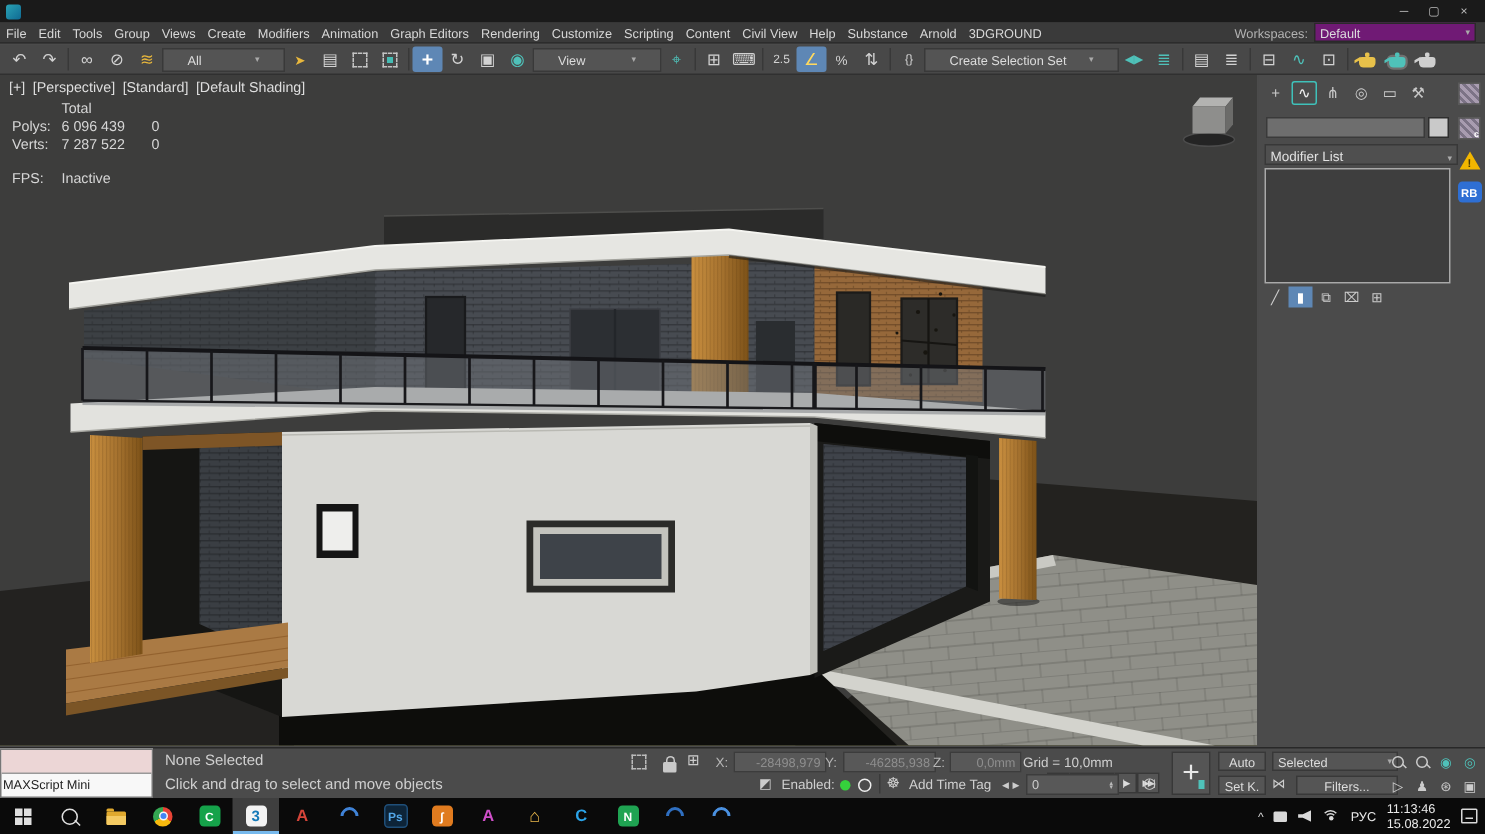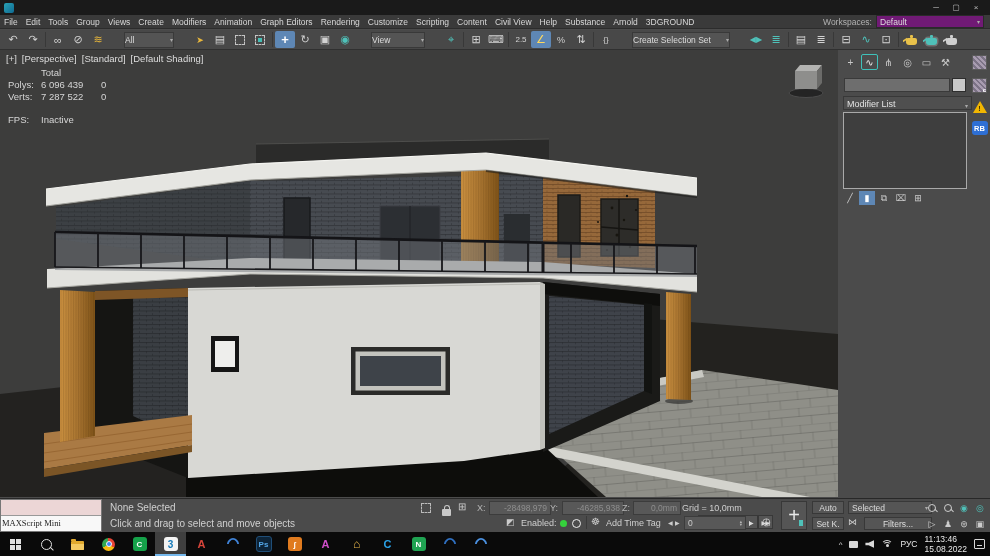--- a/index.html
+++ b/index.html
@@ -22,21 +22,21 @@
   .ddc{margin-left:auto;font-size:6px;color:#aaa;line-height:1}
   
   #toolbar{position:absolute;left:0;top:30px;width:990px;height:20px;background:#484848;border-bottom:1px solid #303030;
            display:flex;align-items:center;padding:0 3px;box-sizing:border-box}
   .tb{width:20px;height:17px;display:flex;align-items:center;justify-content:center;font-size:11px;color:#d2d2d2;border-radius:2px;flex:0 0 auto}
   .tb.sm{font-size:8px}
   .tb.active{background:#5e87b5;color:#fff}
   .tb.teal{color:#4fc1b9}.tb.yellow{color:#e8b73c}
   .tbsep{width:1px;height:15px;background:#383838;margin:0 2px;flex:0 0 auto}
   .tbdd{height:14px;background:#545454;border:1px solid #393939;display:flex;align-items:center;font-size:8.5px;
-        color:#ddd;padding:0 0;margin:0 16px;flex:0 0 auto}
+        color:#ddd;padding:0 16px;margin:0 0;flex:0 0 auto}
   .dashsq{position:relative;width:10px;height:10px;border:1px dashed #c4c4c4;display:inline-block;box-sizing:border-box}
   .tealfill{position:absolute;left:2px;top:2px;right:2px;bottom:2px;background:#45bdb4}
   .teapot{position:relative;width:11px;height:7px;border-radius:2px 2px 3px 3px;background:#cfcfcf;margin-top:3px}
   .teapot::before{content:"";position:absolute;left:-3px;top:1px;width:4px;height:2px;background:inherit;transform:skewY(-30deg)}
   .teapot::after{content:"";position:absolute;top:-2.5px;left:4px;width:3px;height:2.5px;background:inherit;border-radius:1px}
   .tp-frame{box-shadow:0 0 0 1.5px #707070}
   
   #viewport{position:absolute;left:0;top:50px;width:838px;height:447px;background:#3c3c3b;
             box-shadow:inset 0 0 0 1px rgba(150,150,60,.55)}
   #scene{position:absolute;left:0;top:0}
@@ -67,21 +67,21 @@
   .warntri{position:absolute;left:0;top:0;width:0;height:0;border-left:7px solid transparent;border-right:7px solid transparent;border-bottom:12px solid #f2b600}
   .warnw b{position:absolute;left:0;right:0;top:3px;text-align:center;font-size:7.5px;color:#4b3a00;font-weight:bold}
   .rbic{width:16px;height:14px;background:#2e6fd4;border-radius:3px;color:#fff;font-weight:bold;font-size:7.5px;
         display:flex;align-items:center;justify-content:center}
   
   #statusbar{position:absolute;left:0;top:498px;width:990px;height:34px;background:#4b4b4b;border-top:1px solid #282828;
              font-size:10px;box-sizing:border-box}
   .sba{position:absolute}
   .ms-box{left:0;top:0;width:102px;height:33px;border:1px solid #777;background:#f8f8f8;box-sizing:border-box}
   .ms-top{height:15px;background:#ecd6d6;border-bottom:1px solid #999}
-  .ms-label{font-family:Liberation Serif, serif;font-size:8.5px;color:#222;padding-left:1px;line-height:15px;white-space:nowrap}
+  .ms-label{font-family:Liberation Sans, sans-serif;font-size:8.5px;color:#222;padding-left:1px;line-height:15px;white-space:nowrap}
   .stext{color:#cfcfcf;white-space:nowrap}
   .cl{color:#b5b5b5;font-size:9px}
   .cfield{background:#585858;border:1px solid #3c3c3c;height:12px;display:flex;align-items:center;
           justify-content:flex-end;padding:0 3px;color:#8e8e8e;font-size:8.5px;box-sizing:content-box}
   .pb{width:15px;height:14px;background:#555;border:1px solid #383838;display:flex;align-items:center;justify-content:center;
       font-size:6px;color:#ddd;letter-spacing:-1px;box-sizing:border-box}
   .btn{background:#555;border:1px solid #383838;color:#ddd;font-size:8.5px;display:flex;align-items:center;justify-content:center;box-sizing:border-box}
   .nav{width:16px;height:15px;display:flex;align-items:center;justify-content:center;font-size:9px;color:#ccc}
   .mag{position:relative;width:8px;height:8px;border:1.4px solid #ccc;border-radius:50%;display:inline-block;box-sizing:border-box}
   .mag::after{content:"";position:absolute;width:4px;height:1.4px;background:#ccc;transform:rotate(45deg);right:-3px;bottom:-1px}

